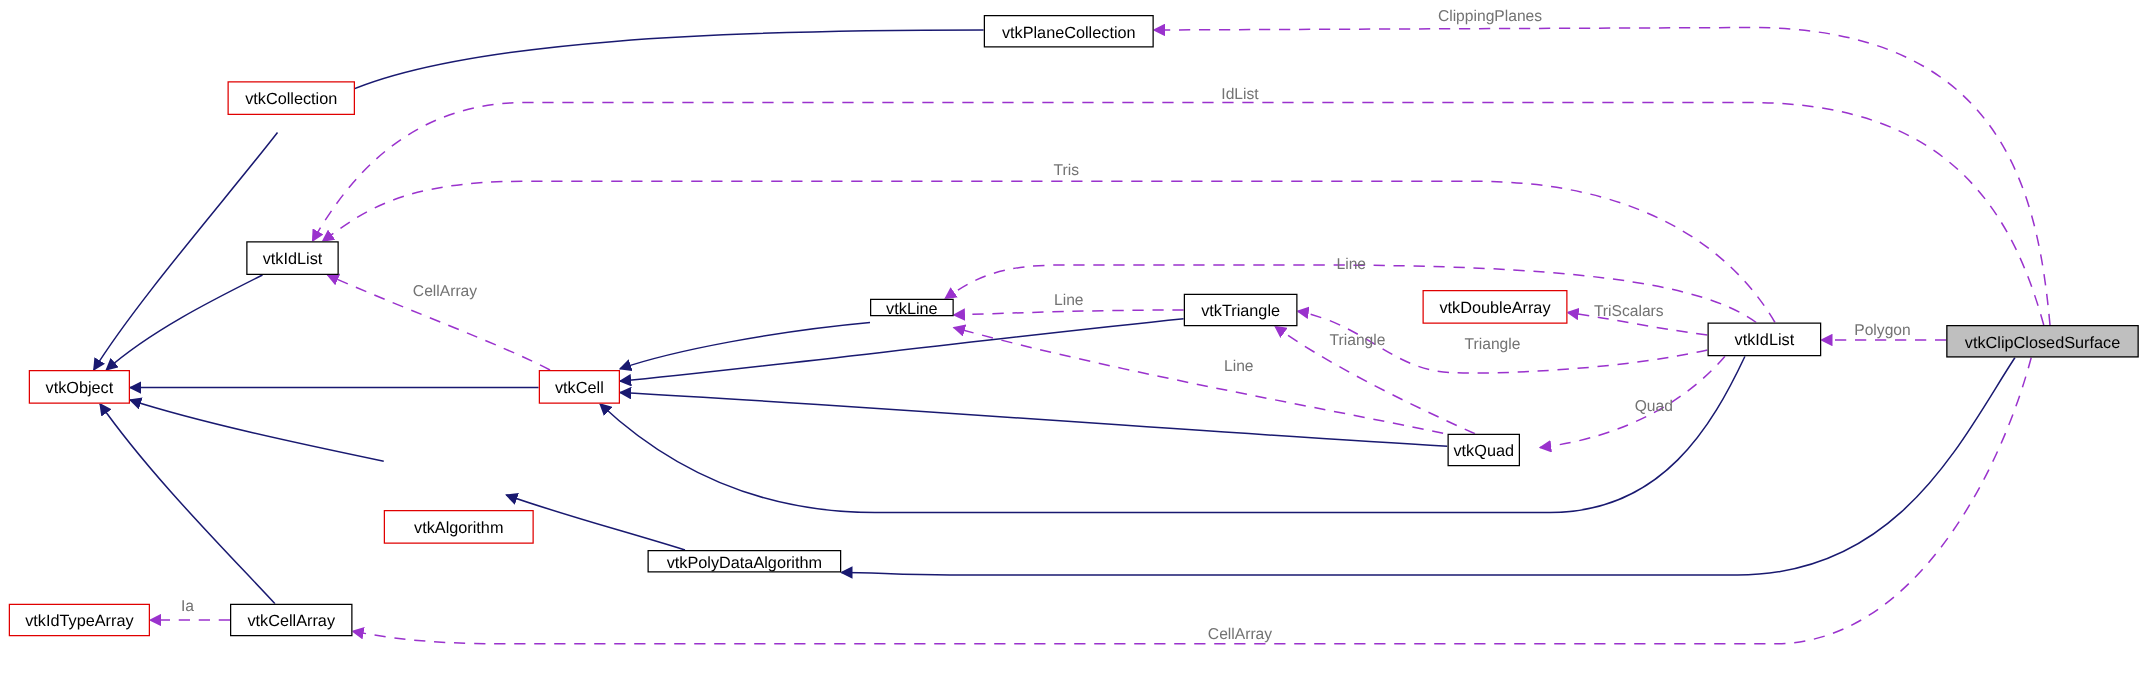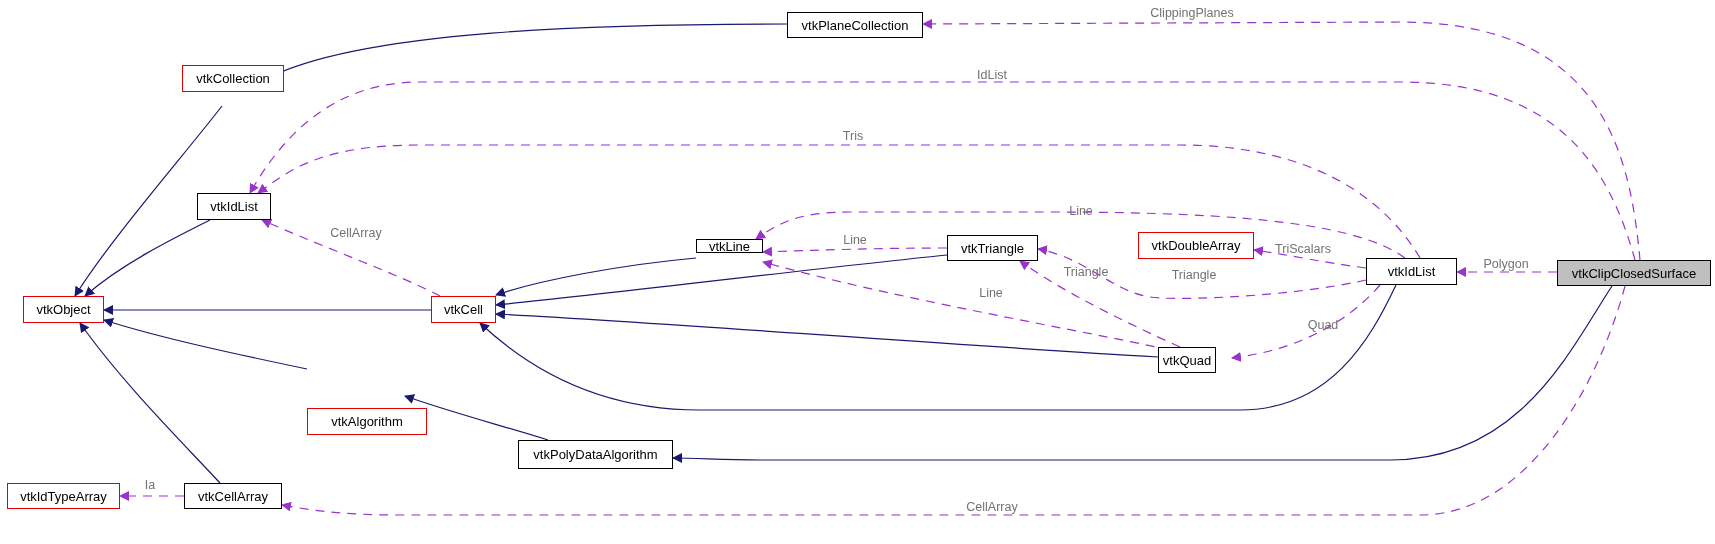--- a/index.html
+++ b/index.html
@@ -89,21 +89,21 @@
   <div class="node red" style="left:182px;top:65px;width:102px;height:27px;">vtkCollection</div>
   <div class="node" style="left:197px;top:193px;width:74px;height:27px;">vtkIdList</div>
   <div class="node red" style="left:23px;top:296px;width:81px;height:27px;">vtkObject</div>
   <div class="node red" style="left:431px;top:296px;width:65px;height:27px;">vtkCell</div>
   <div class="node" style="left:696px;top:239px;width:67px;height:14px;">vtkLine</div>
   <div class="node" style="left:947px;top:235px;width:91px;height:26px;">vtkTriangle</div>
   <div class="node red" style="left:1138px;top:232px;width:116px;height:27px;">vtkDoubleArray</div>
   <div class="node" style="left:1366px;top:258px;width:91px;height:27px;">vtkIdList</div>
   <div class="node" style="left:1158px;top:347px;width:58px;height:26px;">vtkQuad</div>
   <div class="node red" style="left:307px;top:382px;width:120px;height:27px;margin-top:26px;">vtkAlgorithm</div>
-  <div class="node" style="left:518px;top:440px;width:155px;height:29px;">vtkPolyDataAlgorithm</div>
+  <div class="node" style="left:518px;top:440px;width:155px;height:18px;">vtkPolyDataAlgorithm</div>
   <div class="node red" style="left:7px;top:483px;width:113px;height:26px;">vtkIdTypeArray</div>
   <div class="node" style="left:184px;top:483px;width:98px;height:26px;">vtkCellArray</div>
 
   <div class="elabel" style="left:1192px;top:13px;">ClippingPlanes</div>
   <div class="elabel" style="left:992px;top:75px;">IdList</div>
   <div class="elabel" style="left:853px;top:136px;">Tris</div>
   <div class="elabel" style="left:356px;top:233px;">CellArray</div>
   <div class="elabel" style="left:1081px;top:211px;">Line</div>
   <div class="elabel" style="left:855px;top:240px;">Line</div>
   <div class="elabel" style="left:1303px;top:249px;">TriScalars</div>

